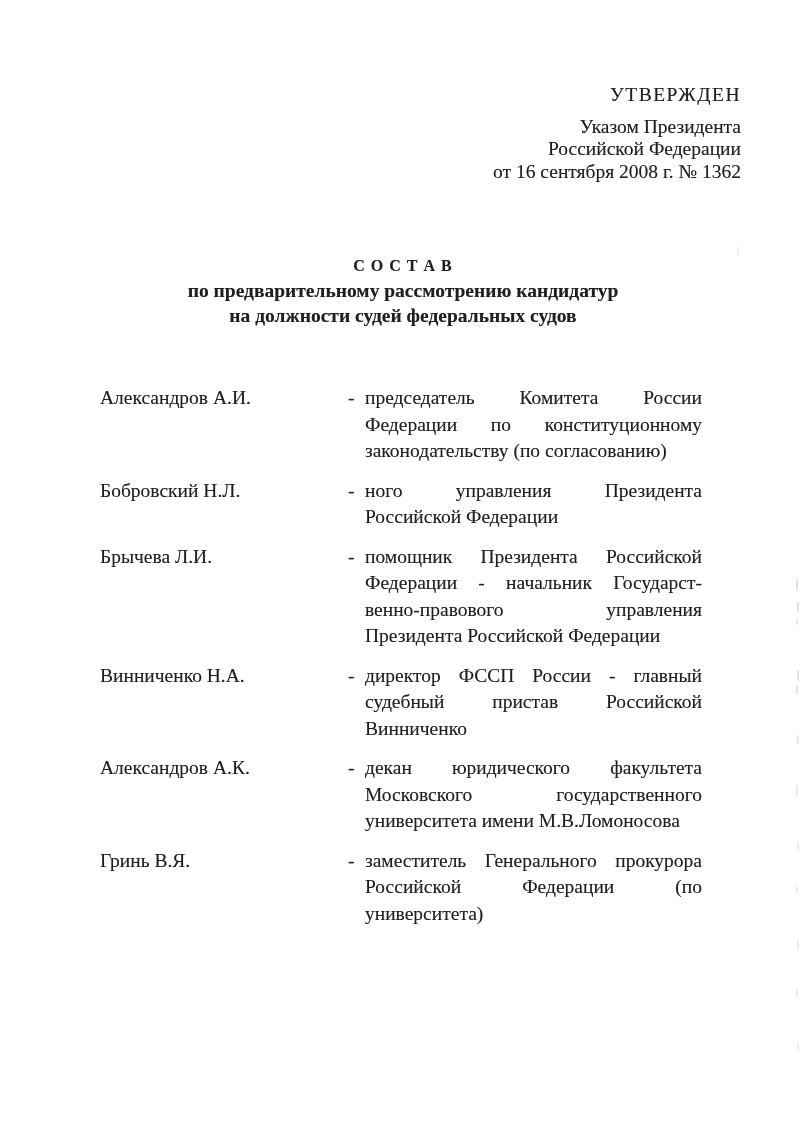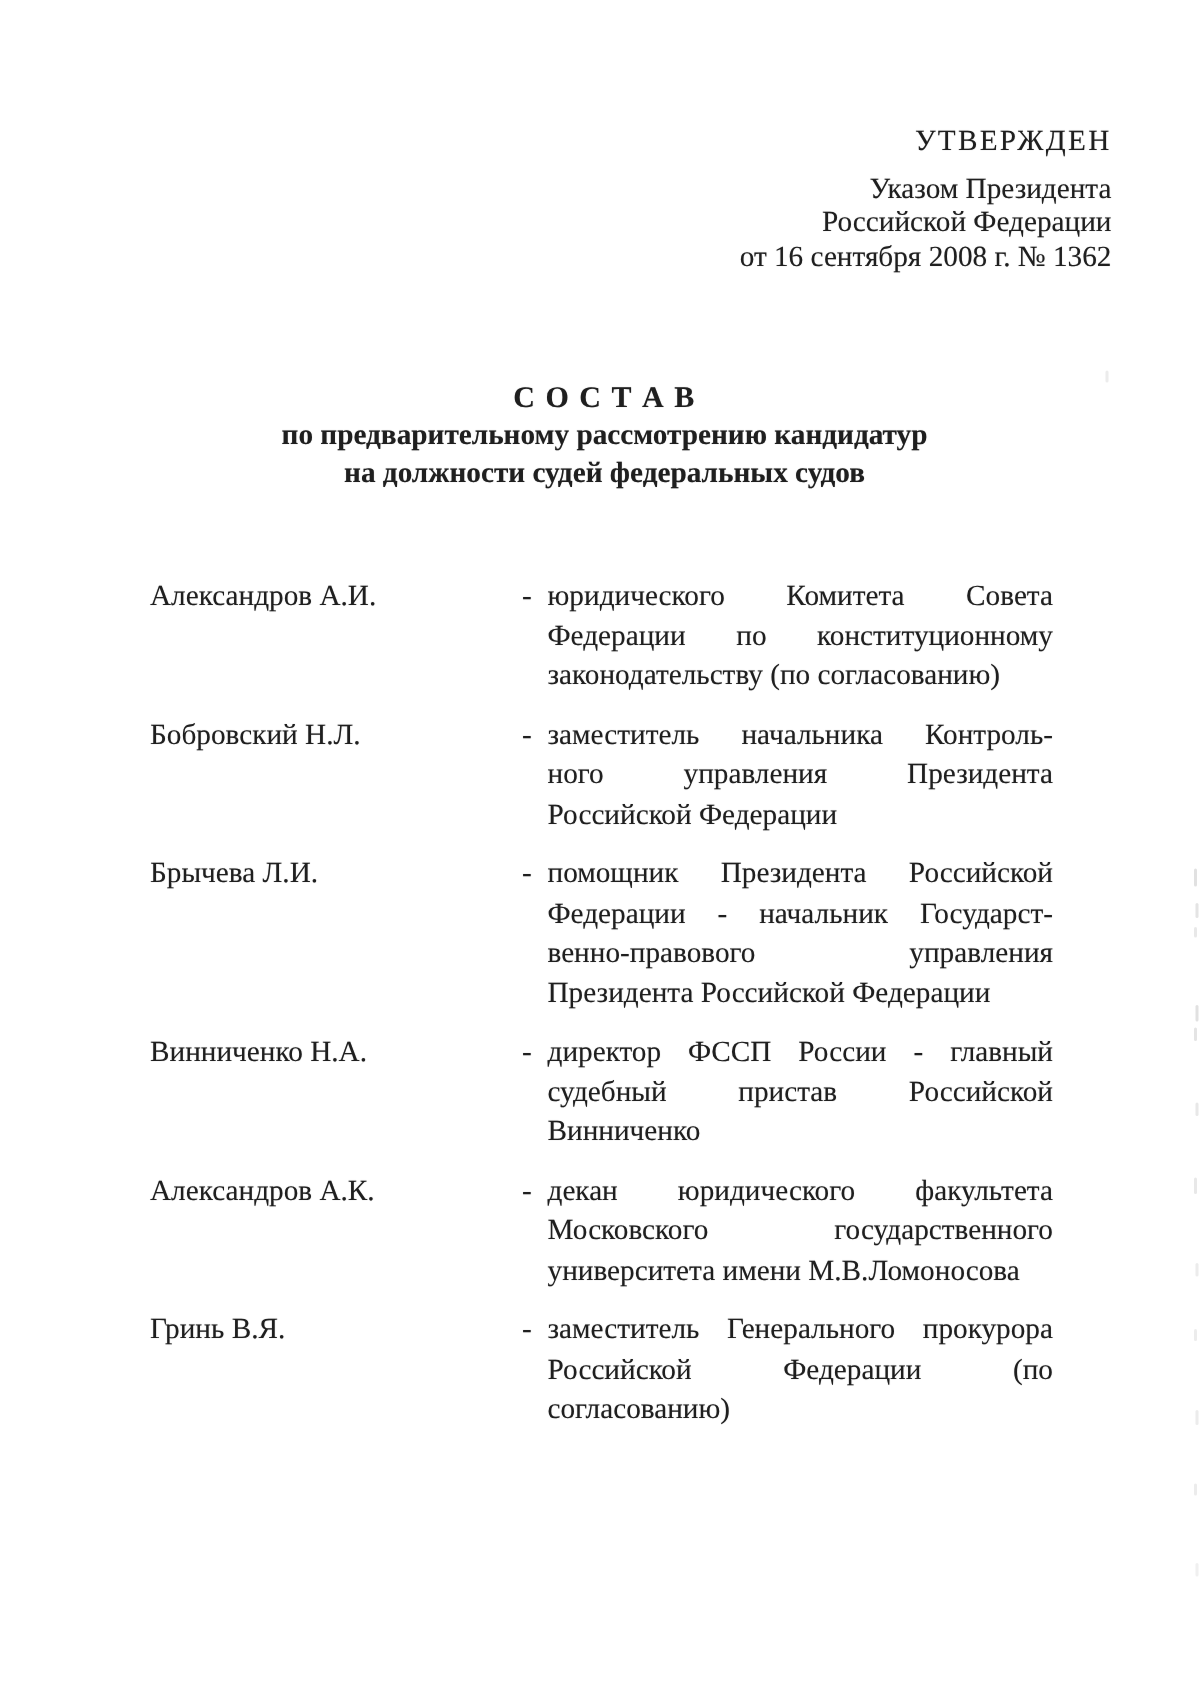--- a/index.html
+++ b/index.html
@@ -38,21 +38,21 @@
   .title-block {
     margin: 70px 0 0 103px;
     width: 600px;
     text-align: center;
     font-weight: bold;
     font-size: 19.5px;
     line-height: 25px;
   }
   .title-heading {
     letter-spacing: 1px;
-    font-size: 20px;
+    font-size: 16px;
   }
 
   
   .members {
     margin: 57px 0 0 100px;
     width: 602px;
     font-size: 19.5px;
     line-height: 26.5px;
   }
   .member {
@@ -112,31 +112,30 @@
     <div class="title-line">по предварительному рассмотрению кандидатур</div>
     <div class="title-line">на должности судей федеральных судов</div>
   </div>
 
   <div class="members ink">
 
     <div class="member">
       <div class="member-name">Александров А.И.</div>
       <div class="member-desc">
         <span class="dash">-</span>
-        <div class="pline just">юридического Комитета Совета</div>
+        <div class="pline just">председатель Комитета России</div>
         <div class="pline just">Федерации по конституционному</div>
         <div class="pline last">законодательству (по согласованию)</div>
       </div>
     </div>
 
     <div class="member">
       <div class="member-name">Бобровский Н.Л.</div>
       <div class="member-desc">
         <span class="dash">-</span>
-        <div class="pline just">заместитель начальника Контроль-</div>
         <div class="pline just">ного управления Президента</div>
         <div class="pline last">Российской Федерации</div>
       </div>
     </div>
 
     <div class="member">
       <div class="member-name">Брычева Л.И.</div>
       <div class="member-desc">
         <span class="dash">-</span>
         <div class="pline just">помощник Президента Российской</div>
@@ -165,21 +164,21 @@
         <div class="pline last">университета имени М.В.Ломоносова</div>
       </div>
     </div>
 
     <div class="member">
       <div class="member-name">Гринь В.Я.</div>
       <div class="member-desc">
         <span class="dash">-</span>
         <div class="pline just">заместитель Генерального прокурора</div>
         <div class="pline just">Российской Федерации (по</div>
-        <div class="pline last">согласованию)</div>
+        <div class="pline last">университета)</div>
       </div>
     </div>
 
   </div>
 
   <div>
     <div class="artifact" style="left:737px; top:163px; height:8px; opacity:0.5;"></div>
     <div class="artifact" style="left:796px; top:495px; height:12px; opacity:0.8;"></div>
     <div class="artifact" style="left:797px; top:518px; height:10px; opacity:0.7;"></div>
     <div class="artifact" style="left:796px; top:534px; height:7px; opacity:0.6;"></div>

